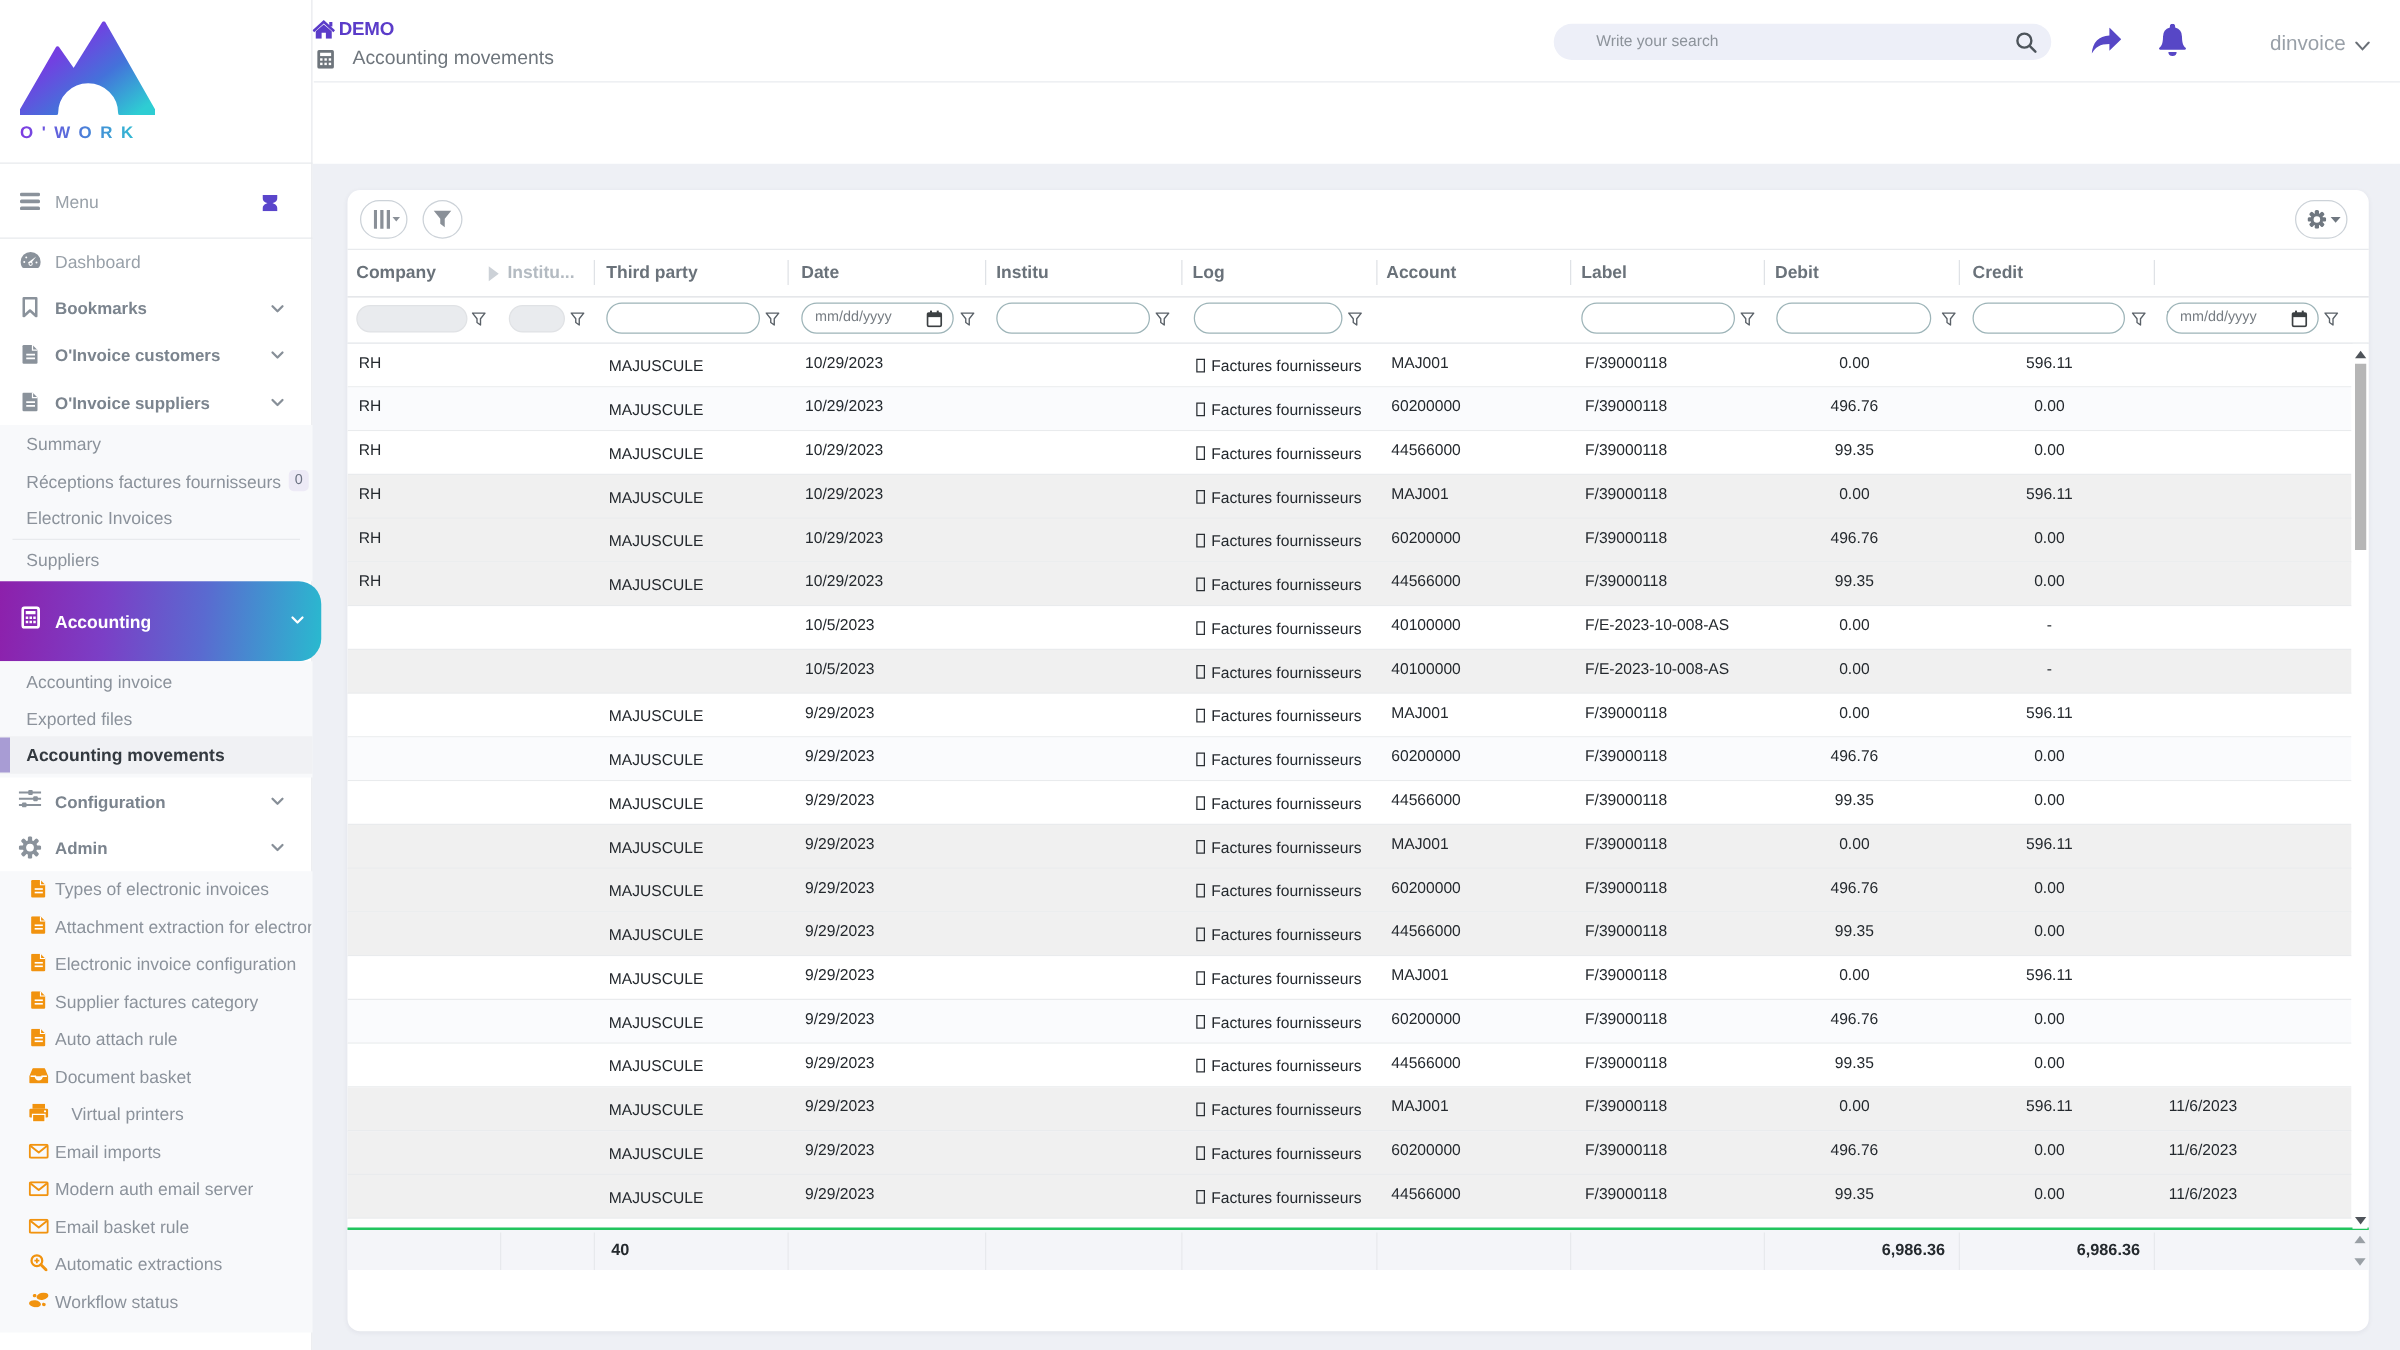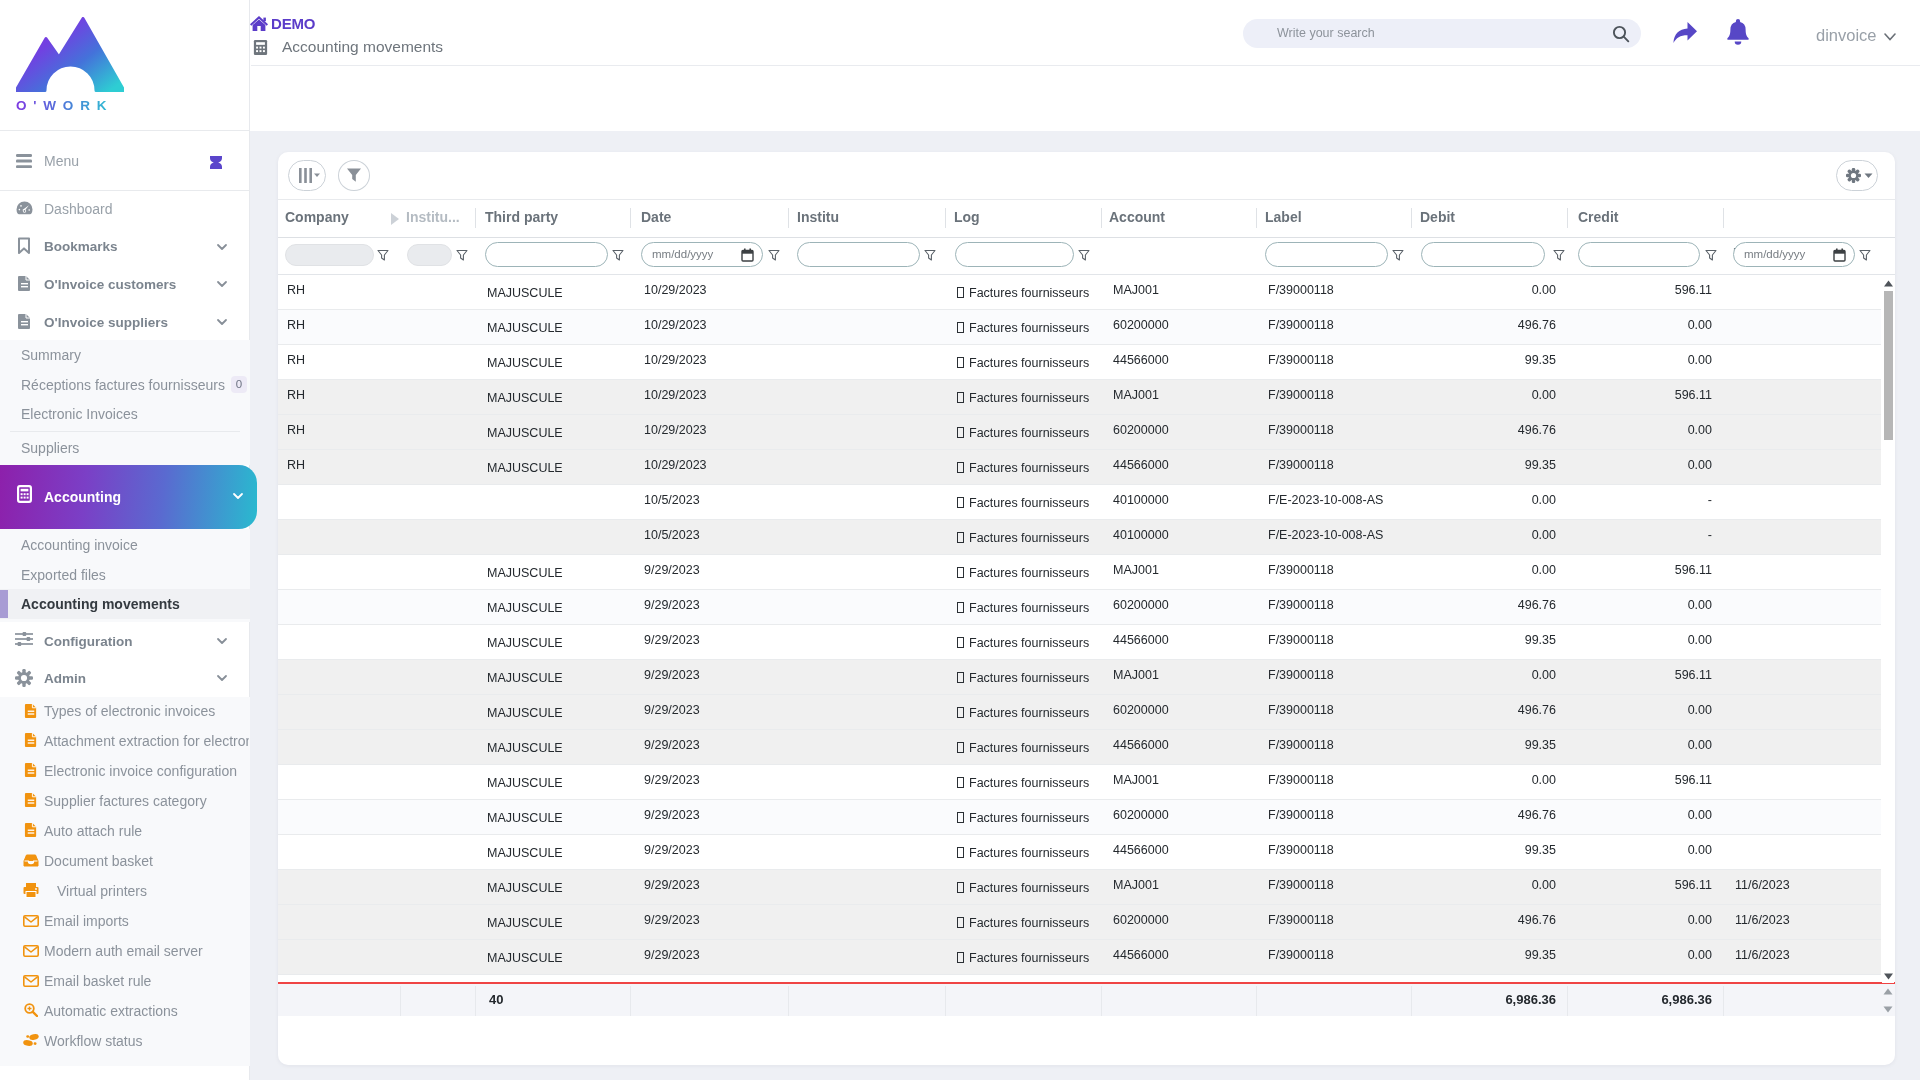--- a/index.html
+++ b/index.html
@@ -30,23 +30,23 @@
 .card { position:absolute; left:278px; top:152px; width:1617px; height:913px; background:#fff; border-radius:10px;
         box-shadow:0 1px 4px rgba(30,40,60,0.06); }
 .toolbtn { position:absolute; border:1px solid #ccd2d8; border-radius:50%; background:#fff; }
 .cth { position:absolute; top:57px; font-size:14px; font-weight:bold; color:#6a727a; white-space:nowrap; }
 .csep { position:absolute; top:56px; width:1px; height:20px; background:#dfe2e6; }
 .inp { position:absolute; top:90px; height:25px; border:1px solid #9db4b8; border-radius:13px; background:#fff; }
 .inpg { position:absolute; top:92px; height:22px; border:1px solid #e0e2e5; border-radius:11px; background:#e9ebee; }
 .mmdd { position:absolute; left:10px; top:5px; font-size:11.5px; color:#777d83; }
 .row { position:absolute; left:0; width:1603px; height:35px; border-bottom:1px solid #e9ebed; }
 .cell { position:absolute; top:11px; font-size:12.5px; color:#24292e; white-space:nowrap; }
-.cellr { position:absolute; top:7.5px; font-size:12.5px; color:#24292e; white-space:nowrap; text-align:right; }
+.cellr { position:absolute; top:7.5px; font-size:12.5px; color:#24292e; white-space:nowrap; text-align:center; }
 .tofu { display:inline-block; width:7px; height:11px; border:1px solid #2a2f34; margin-right:5px; vertical-align:-1px; }
-.sumrow { position:absolute; left:0; top:830px; width:1617px; height:34px; background:#f4f5f9; border-top:2px solid #ef4444; }
+.sumrow { position:absolute; left:0; top:830px; width:1617px; height:34px; background:#f4f5f9; border-top:2px solid #22c55e; }
 .sumcell { position:absolute; top:8px; font-size:13px; font-weight:bold; color:#24292e; }
 .sumsep { position:absolute; top:2px; width:1px; height:30px; background:#e7e9ed; }
 .footer { position:absolute; left:0; top:866px; width:1617px; height:47px; background:#fff; border-top:1px solid #cfd3d7; border-radius:0 0 10px 10px; }
 .sbtrack { position:absolute; left:1604px; top:123px; width:12px; height:708px; background:#fff; }
 .sbthumb { position:absolute; left:1605.5px; top:139px; width:9px; height:149px; background:#b6b6b6; }
 svg { display:block; }
 .icon { position:absolute; }
 </style></head>
 <body>
 

